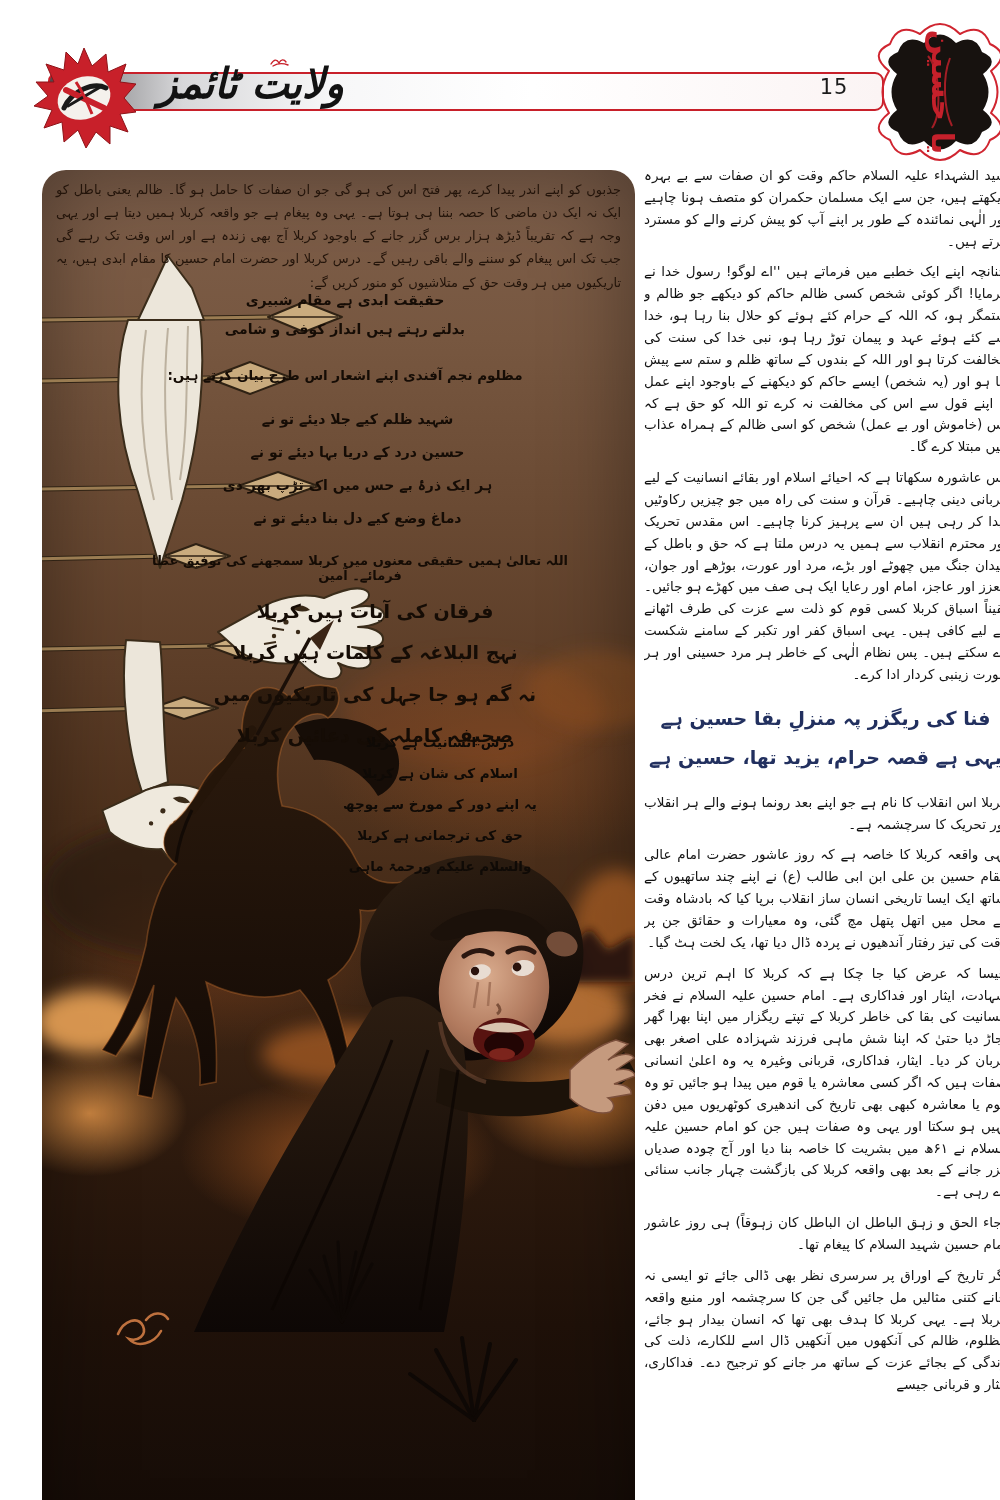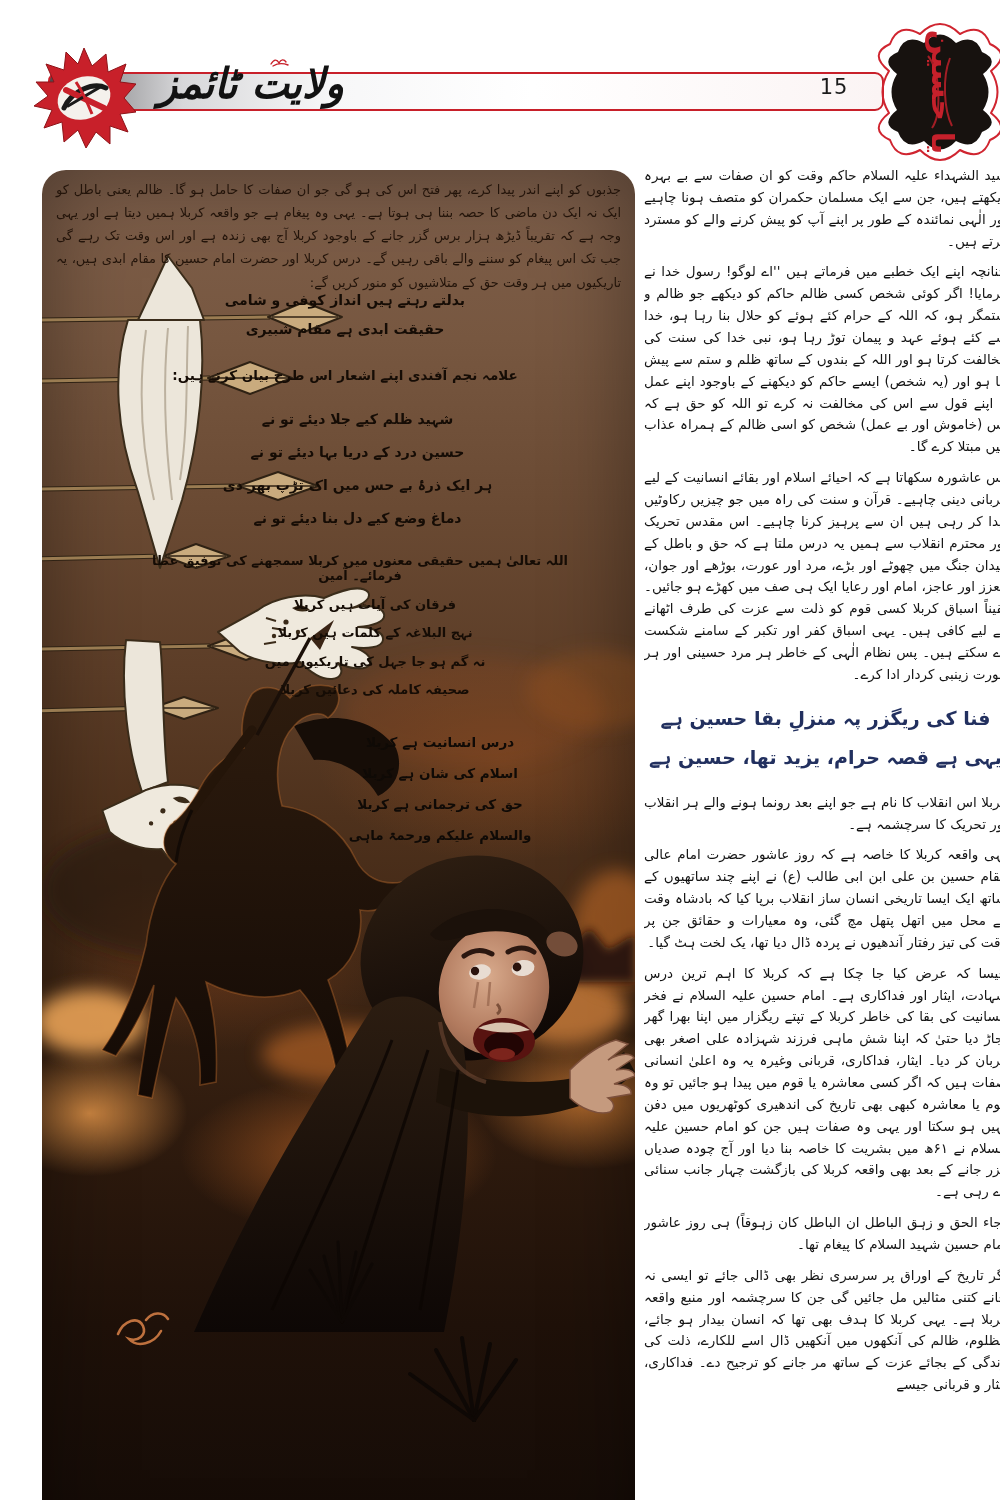--- a/index.html
+++ b/index.html
@@ -39,21 +39,21 @@
                       #402715 56%,#2f1b0e 68%,#1f1109 82%,#120a06 100%);}
   .art-svg{position:absolute;left:0;top:0;}
 
   .art-text{position:absolute;direction:rtl;color:#23140a;}
   .art-intro{top:8px;left:14px;right:14px;font-size:13px;line-height:1.78;text-align:justify;font-weight:500;}
   .art-center{text-align:center;font-weight:600;color:#150c05;}
   .c1{top:116px;right:140px;width:300px;font-size:14px;line-height:2.05;}
   .attr{top:197px;right:105px;width:370px;font-size:13.5px;}
   .q1{top:233px;right:120px;width:315px;font-size:14px;line-height:2.35;}
   .dua{top:383px;right:40px;width:470px;font-size:13px;}
-  .q2{top:421px;right:95px;width:330px;font-size:13px;line-height:2.18;}
+  .q2{top:421px;right:95px;width:330px;font-size:19px;line-height:2.18;}
   .q3{top:557px;right:45px;width:300px;font-size:13.5px;line-height:2.3;color:#0f0a06;}
 </style>
 </head>
 <body>
 
 <div class="page">
 
   <div class="band"></div>
 
   <svg class="logo-burst" width="104" height="104" viewBox="0 0 104 104">
@@ -299,43 +299,44 @@
             <path d="M432,1250 L368,1204"></path>
         </g>
       </g>
 
       <path d="M76,1164 C82,1150 96,1146 101,1156 C105,1165 96,1172 87,1169 C95,1178 112,1174 119,1161 M104,1150 C110,1142 121,1141 126,1149" fill="none" stroke="#d07c45" stroke-width="2.6" stroke-linecap="round" opacity=".9"></path>
     </svg>
 
     <div class="art-text art-intro">جذبوں کو اپنے اندر پیدا کرے، پھر فتح اس کی ہو گی جو ان صفات کا حامل ہو گا۔ ظالم یعنی باطل کو ایک نہ ایک دن ماضی کا حصہ بننا ہی ہوتا ہے۔ یہی وہ پیغام ہے جو واقعہ کربلا ہمیں دیتا ہے اور یہی وجہ ہے کہ تقریباً ڈیڑھ ہزار برس گزر جانے کے باوجود کربلا آج بھی زندہ ہے اور اس وقت تک رہے گی جب تک اس پیغام کو سننے والے باقی رہیں گے۔ درس کربلا اور حضرت امام حسین کا مقام ابدی ہیں، یہ تاریکیوں میں ہر وقت حق کے متلاشیوں کو منور کریں گے:</div>
 
     <div class="art-text art-center c1">
+      <div>حقیقت ابدی ہے مقام شبیری</div>
       <div>بدلتے رہتے ہیں انداز کوفی و شامی</div>
-      <div>حقیقت ابدی ہے مقام شبیری</div>
-    </div>
-
-    <div class="art-text art-center attr">علامہ نجم آفندی اپنے اشعار اس طرح بیان کرتے ہیں:</div>
+    </div>
+
+    <div class="art-text art-center attr">مظلوم نجم آفندی اپنے اشعار اس طرح بیان کرتے ہیں:</div>
 
     <div class="art-text art-center q1">
       <div>شہید ظلم کیے جلا دیئے تو نے</div>
       <div>حسین درد کے دریا بہا دیئے تو نے</div>
       <div>ہر ایک ذرۂ بے حس میں اک تڑپ بھر دی</div>
       <div>دماغ وضع کیے دل بنا دیئے تو نے</div>
     </div>
 
     <div class="art-text art-center dua">اللہ تعالیٰ ہمیں حقیقی معنوں میں کربلا سمجھنے کی توفیق عطا فرمائے۔ آمین</div>
 
     <div class="art-text art-center q2">
       <div>فرقان کی آیات ہیں کربلا</div>
       <div>نہج البلاغہ کے کلمات ہیں کربلا</div>
       <div>نہ گم ہو جا جہل کی تاریکیوں میں</div>
       <div>صحیفہ کاملہ کی دعائیں کربلا</div>
     </div>
 
     <div class="art-text art-center q3">
       <div>درس انسانیت ہے کربلا</div>
       <div>اسلام کی شان ہے کربلا</div>
+      <div>یہ اپنے دور کے مورخ سے پوچھ</div>
       <div>حق کی ترجمانی ہے کربلا</div>
       <div>والسلام علیکم ورحمۃ ماہی</div>
     </div>
 
   </div>
 </div>
 
 </body></html>

